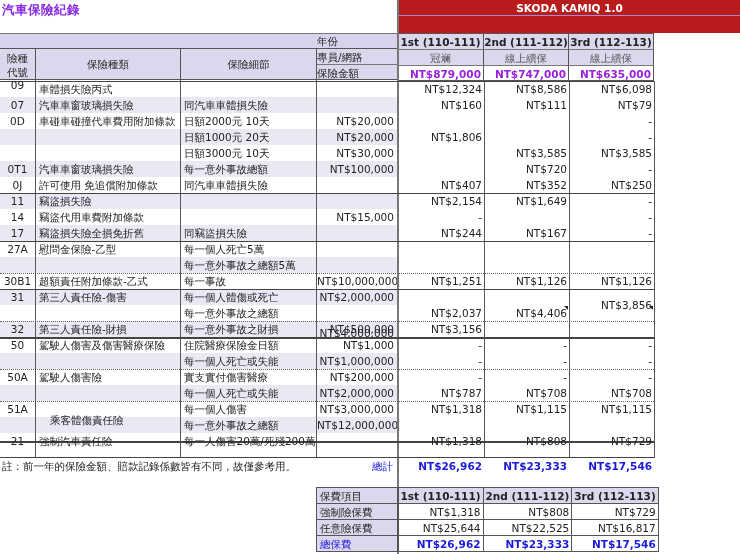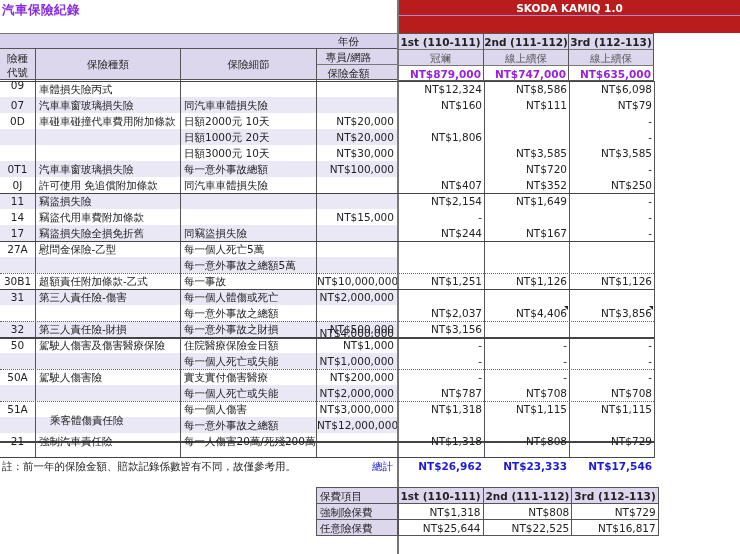--- a/index.html
+++ b/index.html
@@ -20,21 +20,21 @@
   .hdr-band { position: absolute; left: 0; top: 33px; width: 398px; height: 15px; background: #d9d2ec; border-top: 1px solid #777; }
   .hdr-left { position: absolute; left: 0; top: 48px; width: 398px; height: 32px; background: #ddd7ee; border-top: 1px solid #555; border-bottom: 1px solid #555; }
   .vline { position: absolute; width: 1px; background: #555; }
   .hline { position: absolute; height: 1px; background: #444; }
   .dotline { position: absolute; height: 0; border-top: 1px dotted #666; }
   .row-bg { position: absolute; left: 0; width: 398px; height: 16px; }
   .alt { background: #ebe8f6; }
   .yr-head { position: absolute; top: 33px; height: 16px; line-height: 16px; text-align: center; background: #ddd7ee; font-weight: bold; font-size: 10.5px; border-right: 1px solid #555; border-top: 1px solid #555; }
   .yr-sub { position: absolute; top: 49px; height: 16px; line-height: 16px; text-align: center; background: #ddd7ee; color: #555; border-right: 1px solid #555; border-top: 1px solid #777; }
   .yr-amt { position: absolute; top: 65px; height: 16px; line-height: 16px; text-align: right; padding-right: 2px; color: #9b1fe0; font-weight: bold; border-right: 1px solid #555; border-top: 1px solid #777; border-bottom: 1px solid #555; }
-  .lbl-right { position: absolute; height: 32px; line-height: 16px; text-align: center; padding-right: 17px; left: 317px; width: 80px; }
+  .lbl-right { position: absolute; height: 32px; line-height: 16px; text-align: left; padding-right: 17px; left: 317px; width: 80px; }
   .totals { color: #1a1ad8; font-weight: bold; }
   .note { position: absolute; left: 2px; top: 458px; height: 16px; line-height: 16px; }
   .total-lbl { position: absolute; left: 340px; top: 458px; width: 56px; text-align: right; padding-right: 3px; color: #1a1ad8; height: 16px; line-height: 16px; }
   .sum-table { position: absolute; left: 316px; top: 487px; border-collapse: collapse; font-size: 10.5px; }
   .sum-table td { border: 1px solid #555; height: 16px; line-height: 14px; padding: 0 2px; white-space: nowrap; }
   .sum-table .lbl { background: #ddd7ee; width: 81px; text-align: left; padding-left: 3px; border-right: 2px solid #555; }
   .sum-table .hd { background: #ddd7ee; font-weight: bold; text-align: center; }
   .sum-table .num { text-align: right; }
   .sum-table .w1 { width: 85px; } .sum-table .w2 { width: 85px; } .sum-table .w3 { width: 85px; }
   .comment-mark { position: absolute; width: 0; height: 0; border-top: 4px solid #222; border-left: 4px solid transparent; }
@@ -231,21 +231,21 @@
       <div class="cell c-y2" style="top: 289px;"></div>
       <div class="cell c-y3" style="top: 289px;"></div>
     </div>
     <div>
       <div class="cell c-code" style="top: 305px;"></div>
       <div class="cell c-type" style="top: 305px;"></div>
       <div class="cell c-detail" style="top: 305px;">每一意外事故之總額</div>
       <div class="cell c-amt" style="top: 305px; margin-top: 20px;">NT$4,000,000</div>
       <div class="cell c-y1" style="top: 305px;">NT$2,037</div>
       <div class="cell c-y2" style="top: 305px;">NT$4,406</div>
-      <div class="cell c-y3" style="top: 305px;">NT$3,856</div>
+      <div class="cell c-y3" style="top: 297px;">NT$3,856</div>
     </div>
     <div>
       <div class="cell c-code" style="top: 321px;">32</div>
       <div class="cell c-type" style="top: 321px;">第三人責任險-財損</div>
       <div class="cell c-detail" style="top: 321px;">每一意外事故之財損</div>
       <div class="cell c-amt" style="top: 321px;">NT$500,000</div>
       <div class="cell c-y1" style="top: 321px;">NT$3,156</div>
       <div class="cell c-y2" style="top: 321px;"></div>
       <div class="cell c-y3" style="top: 321px;"></div>
     </div>
@@ -336,14 +336,20 @@
     <td class="num">NT$1,318</td>
     <td class="num">NT$808</td>
     <td class="num">NT$729</td>
   </tr>
   <tr>
     <td class="lbl">任意險保費</td>
     <td class="num">NT$25,644</td>
     <td class="num">NT$22,525</td>
     <td class="num">NT$16,817</td>
   </tr>
+  <tr>
+    <td class="lbl totals" style="font-weight:normal;">總保費</td>
+    <td class="num totals">NT$26,962</td>
+    <td class="num totals">NT$23,333</td>
+    <td class="num totals">NT$17,546</td>
+  </tr>
 </tbody>
   </table>
 
 </body></html>

